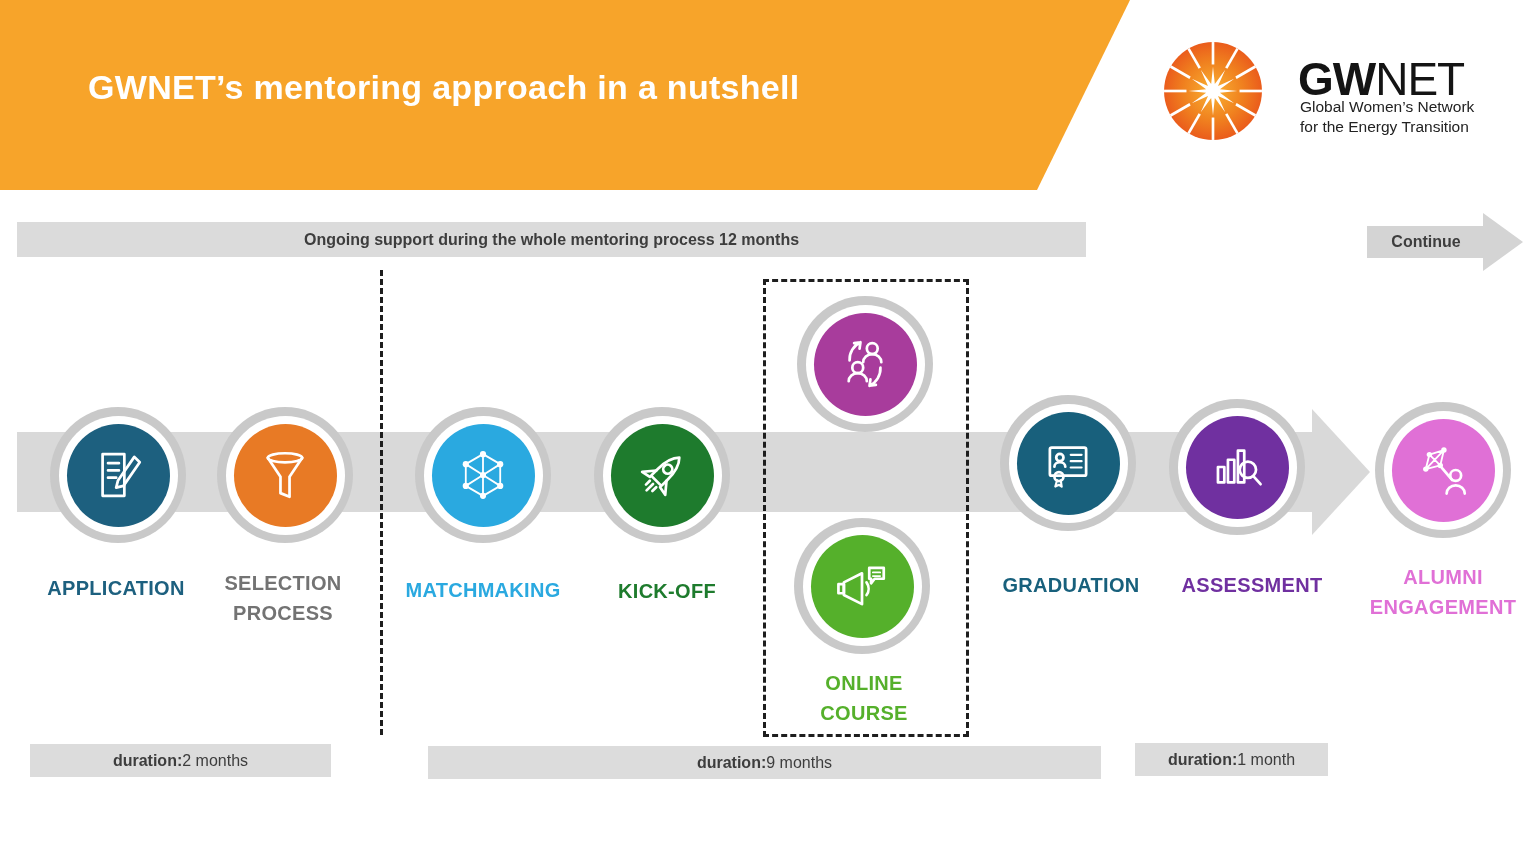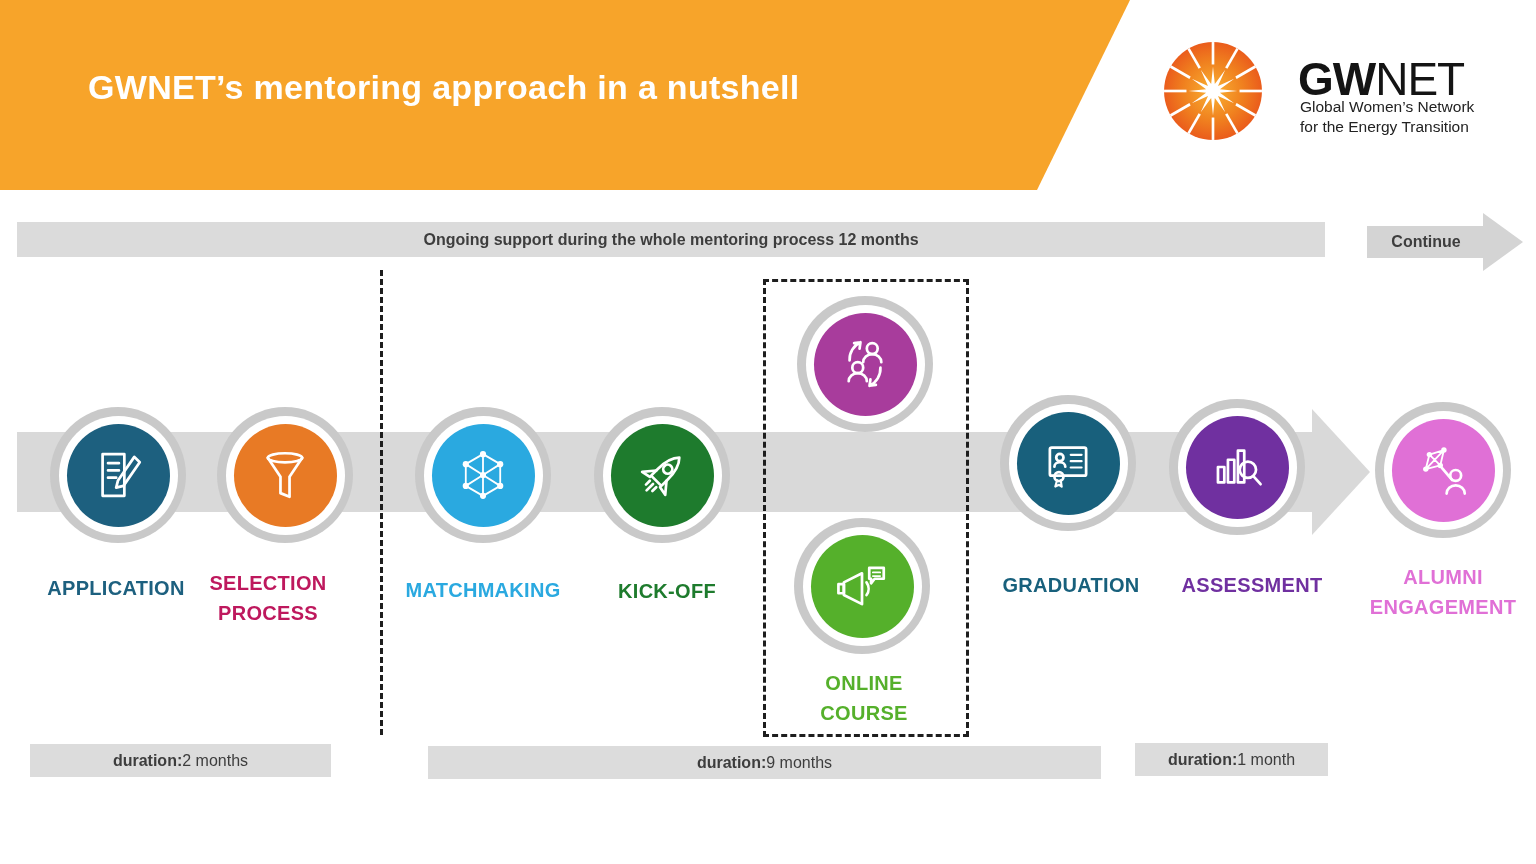--- a/index.html
+++ b/index.html
@@ -12,21 +12,21 @@
   .banner-title{position:absolute;left:88px;top:68px;font-size:34px;font-weight:700;color:#ffffff;letter-spacing:.3px;}
 
   
   .logo-mark{position:absolute;left:1162px;top:40px;width:102px;height:102px;}
   .brand{position:absolute;left:1298px;top:52px;font-size:46px;color:#141414;letter-spacing:-1px;}
   .brand .b{font-weight:800;}
   .brand .l{font-weight:400;}
   .tagline{position:absolute;left:1300px;top:97px;font-size:15.5px;line-height:20px;color:#222222;}
 
   
-  .support-bar{position:absolute;left:17px;top:222px;width:1308px;height:35px;background:#dbdbdb;
+  .support-bar{position:absolute;left:17px;top:222px;width:1069px;height:35px;background:#dbdbdb;
     display:flex;align-items:center;justify-content:center;font-size:16px;font-weight:700;color:#3d3d3d;}
   .continue{position:absolute;left:1367px;top:213px;width:156px;height:58px;cursor:pointer;}
   .continue svg{position:absolute;left:0;top:0;}
   .continue span{position:absolute;left:0;top:0;width:118px;height:58px;display:flex;align-items:center;justify-content:center;
     font-size:16px;font-weight:700;color:#3d3d3d;}
 
   
   .timeline-band{position:absolute;left:17px;top:432px;width:1296px;height:80px;background:#d9d9d9;}
   .timeline-arrowhead{position:absolute;left:1312px;top:409px;width:0;height:0;
     border-top:63px solid transparent;border-bottom:63px solid transparent;border-left:58px solid #d9d9d9;}
@@ -129,21 +129,21 @@
         <div class="ring-inner">
       <div class="disc" style="background: rgb(232, 122, 37);">
         <svg viewBox="0 0 64 64">
           <ellipse cx="32" cy="13" rx="19" ry="5"></ellipse>
           <path d="M13 13 L27 34 L27 52 L37 56 L37 34 L51 13"></path>
         </svg>
       </div>
     </div>
       </div>
   </div>
-  <div class="stage-label" style="left: 180px; top: 568px; width: 176px; color: #be185d;">
+  <div class="stage-label" style="left: 195px; top: 568px; width: 176px; color: #737373;">
     <div>SELECTION</div>
     <div>PROCESS</div>
   </div>
 
   <div class="stage" style="left:415px;top:407px;">
     <div class="ring">
         <div class="ring-inner">
       <div class="disc" style="background: rgb(42, 169, 224);">
         <svg viewBox="0 0 64 64">
           <g stroke-width="2">

